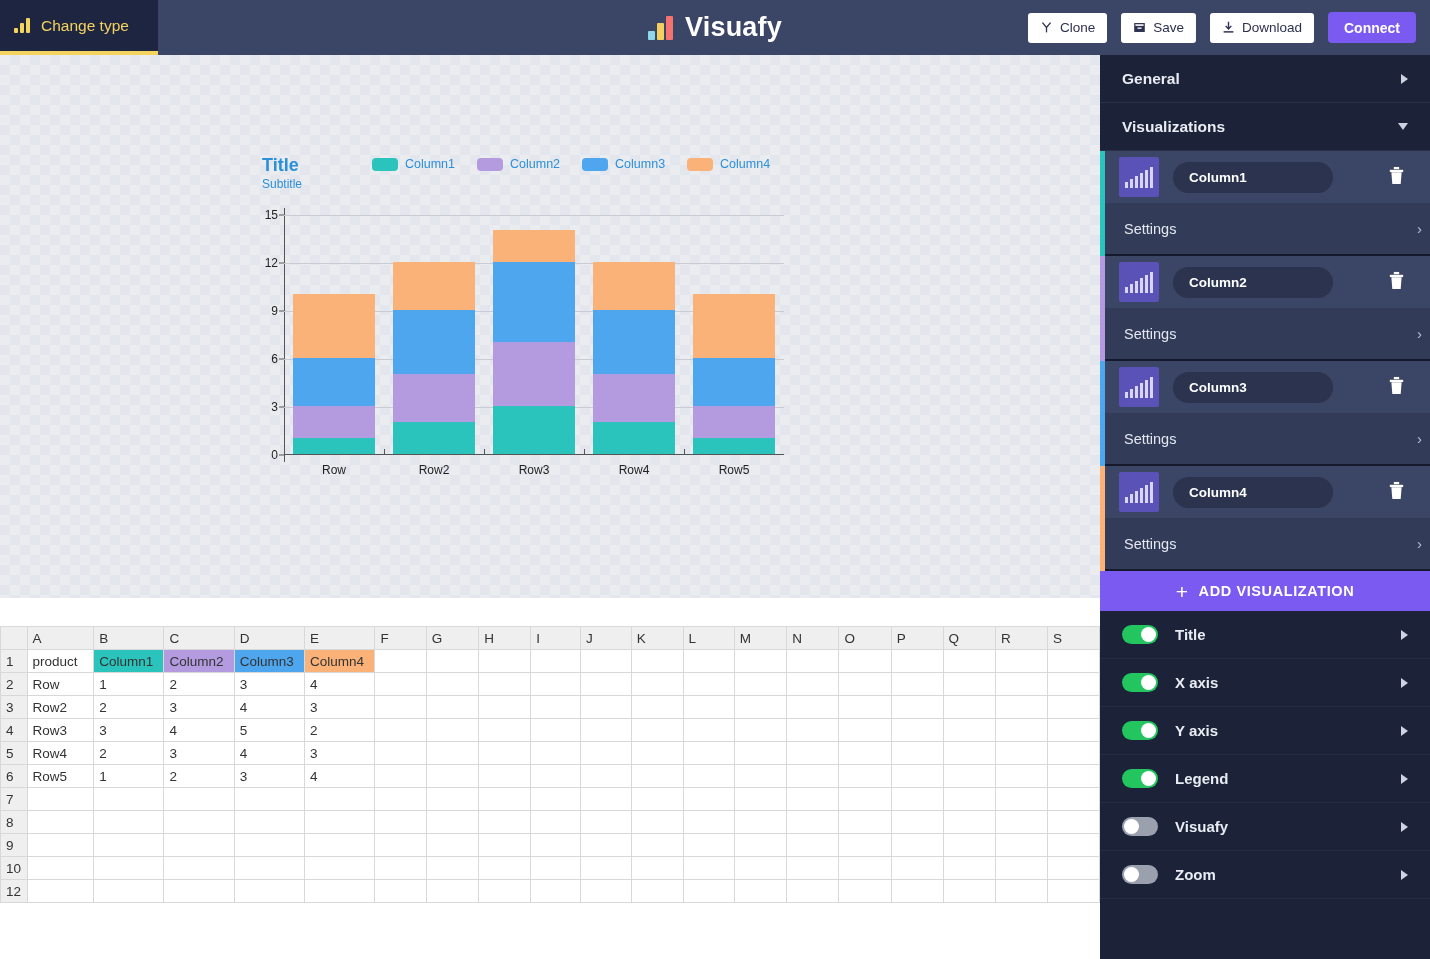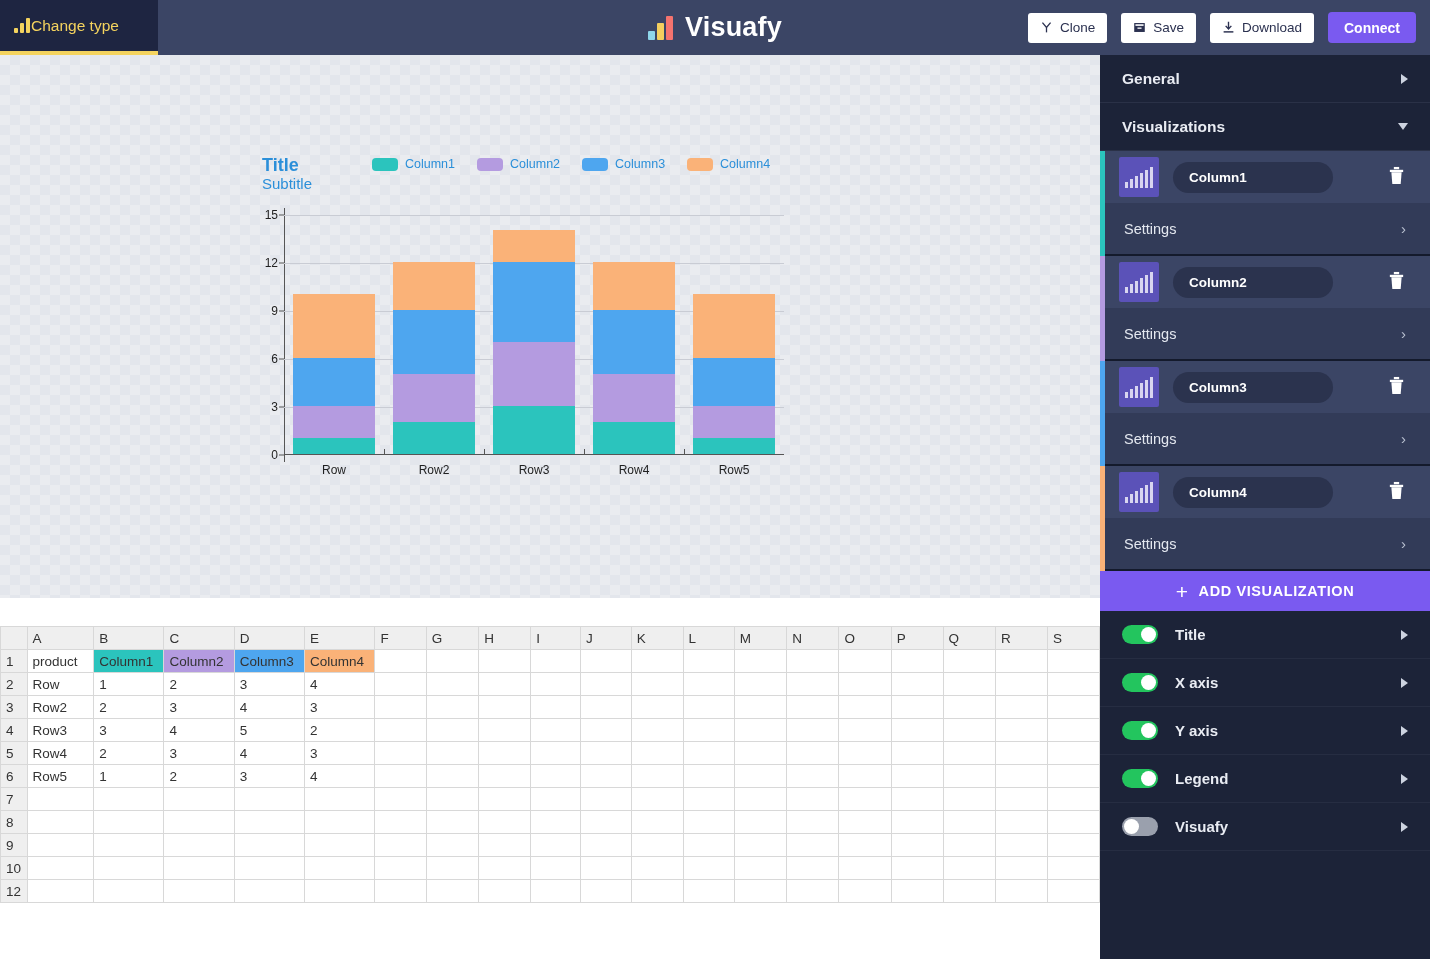--- a/index.html
+++ b/index.html
@@ -10,21 +10,21 @@
   }
   #app { position: relative; width: 1430px; height: 959px; }
 
   
   .topbar {
     position: absolute; top: 0; left: 0; width: 1430px; height: 55px;
     background: #3b4565; display: flex; align-items: center;
   }
   .change-type {
     width: 158px; height: 55px; background: #1e2541;
-    display: flex; align-items: center; gap: 1px;
+    display: flex; align-items: center; gap: 11px;
     padding-left: 14px; color: #f4d35e; font-size: 15.5px;
     border-bottom: 4px solid #f4d35e; cursor: pointer;
   }
   .ct-icon { display: flex; align-items: flex-end; gap: 2px; height: 15px; }
   .ct-icon i { display: block; width: 4px; background: #f4d35e; border-radius: 1px; }
   .ct-icon i:nth-child(1) { height: 5px; }
   .ct-icon i:nth-child(2) { height: 10px; }
   .ct-icon i:nth-child(3) { height: 15px; }
 
   .brand {
@@ -62,21 +62,21 @@
     background-color: #eaecf0;
     background-image:
       linear-gradient(45deg, #e3e6ec 25%, transparent 25%, transparent 75%, #e3e6ec 75%),
       linear-gradient(45deg, #e3e6ec 25%, transparent 25%, transparent 75%, #e3e6ec 75%);
     background-size: 20px 20px;
     background-position: 0 0, 10px 10px;
     overflow: hidden;
   }
   .chart-wrap { position: absolute; left: 262px; top: 100px; width: 560px; height: 370px; }
   .chart-title { color: #2b8fd9; font-size: 18px; font-weight: bold; line-height: 20px; }
-  .chart-sub   { color: #2b8fd9; font-size: 15px; line-height: 16px; margin-top: 1px; }
+  .chart-sub   { color: #2b8fd9; font-size: 12px; line-height: 16px; margin-top: 1px; }
 
   .legend {
     position: absolute; left: 110px; top: 2px;
     display: flex; align-items: center; gap: 22px;
   }
   .lg-item { display: flex; align-items: center; gap: 7px; }
   .lg-sw { width: 26px; height: 13px; border-radius: 4px; display: block; }
   .lg-tx { color: #2b8fd9; font-size: 12.5px; }
 
   .plot { position: absolute; left: 22px; top: 60px; width: 500px; height: 240px; }
@@ -150,21 +150,21 @@
   .viz-icon i { display: block; width: 3px; background: #d8d5f0; }
   .viz-name {
     flex: 1; height: 31px; background: #2b3category; border-radius: 16px;
     display: flex; align-items: center; padding: 0 16px;
     color: #fff; font-size: 13.5px; font-weight: bold;
     background: #2b334e; cursor: text; max-width: 160px;
   }
   .trash { margin-left: auto; margin-right: 24px; cursor: pointer; }
   .viz-settings {
     height: 53px; background: #323b58; display: flex; align-items: center;
-    justify-content: space-between; padding: 0 24px 0 24px; color: #e4e8f0;
+    justify-content: space-between; padding: 0 8px 0 24px; color: #e4e8f0;
     font-size: 14.5px; border-bottom: 2px solid #141a2c; cursor: pointer;
   }
   .chev { color: #b9c0d0; font-size: 15px; }
 
   .add-viz {
     height: 40px; background: #7a5af0; color: #fff; display: flex;
     align-items: center; justify-content: center; gap: 10px;
     font-size: 14.5px; font-weight: bold; letter-spacing: .6px; cursor: pointer;
   }
   .plus { font-size: 21px; font-weight: normal; line-height: 1; }
@@ -747,15 +747,22 @@
           <span class="opt-label">Legend</span>
           <span class="caret-r"></span>
         </div>
         <div class="opt-row">
           <span class="toggle off">
             <span class="knob"></span>
           </span>
           <span class="opt-label">Visuafy</span>
           <span class="caret-r"></span>
         </div>
+        <div class="opt-row">
+          <span class="toggle off">
+            <span class="knob"></span>
+          </span>
+          <span class="opt-label">Zoom</span>
+          <span class="caret-r"></span>
+        </div>
       </div>
   </div>
 </div>
 
 </body></html>

